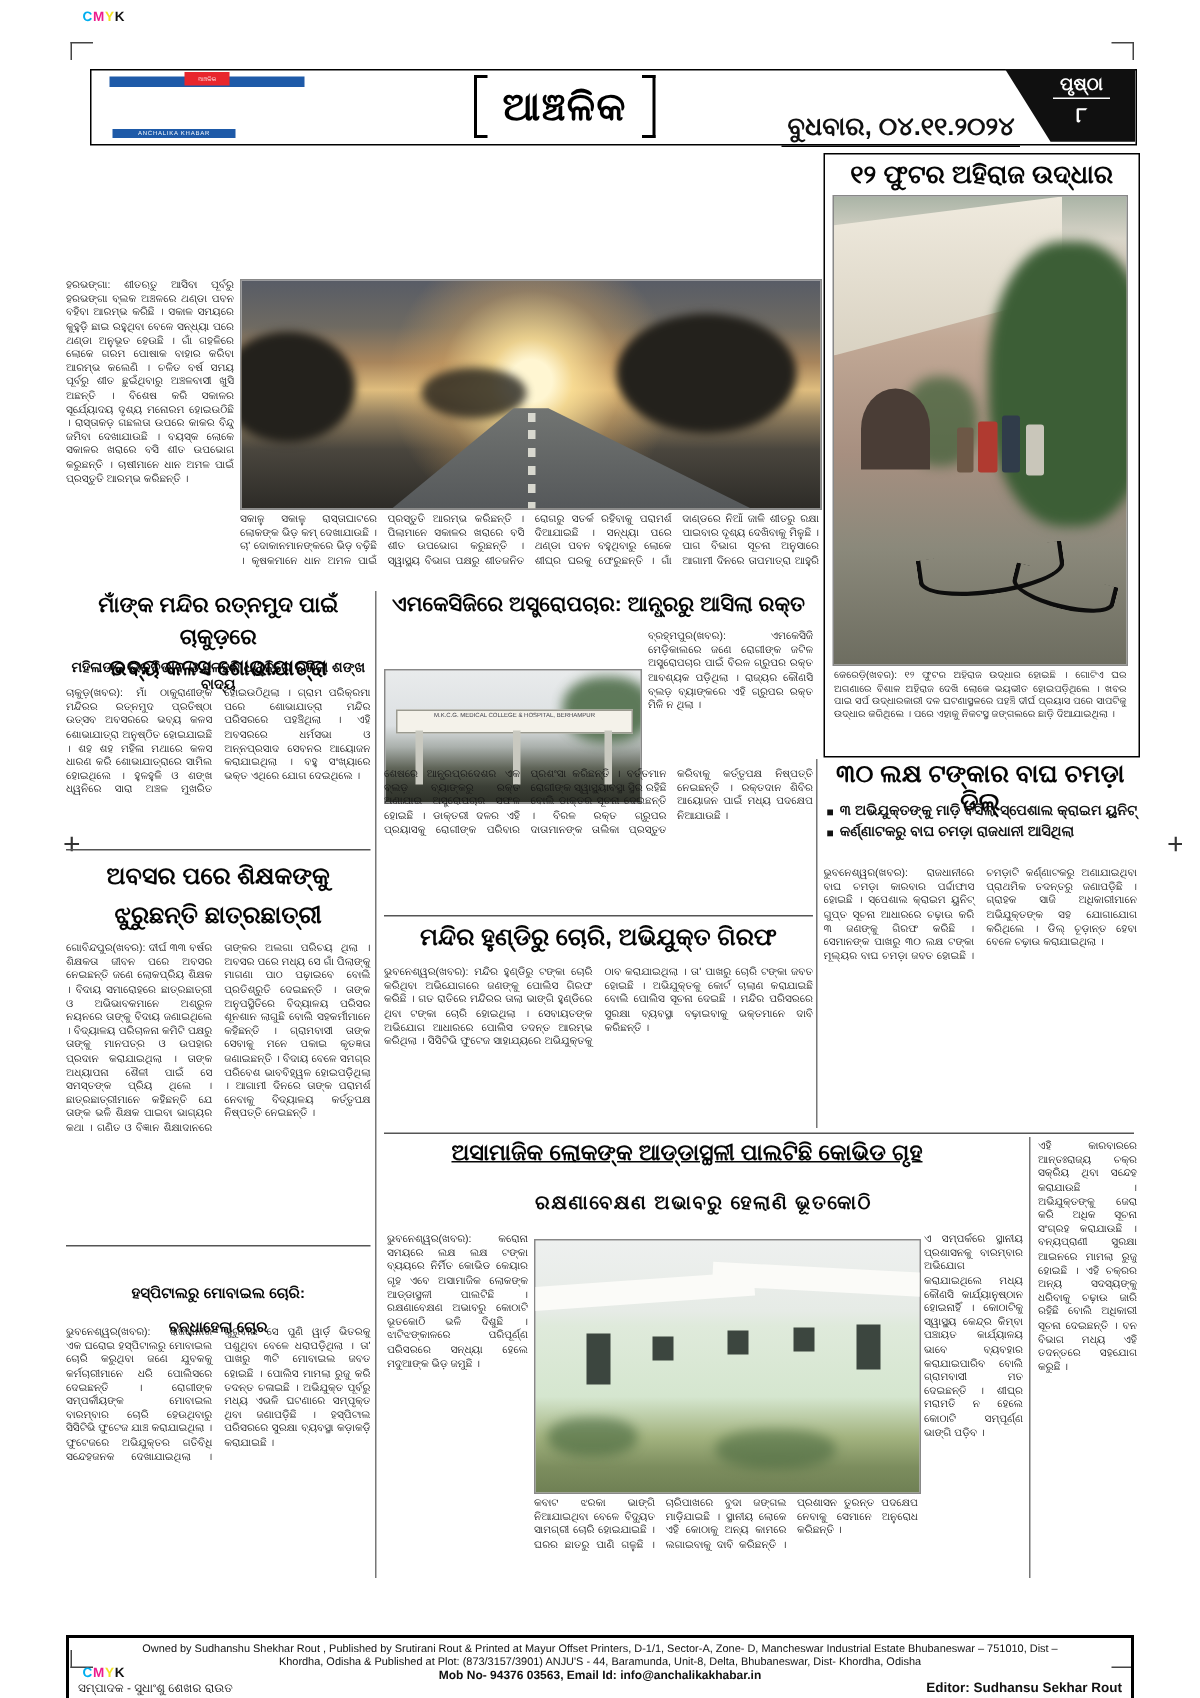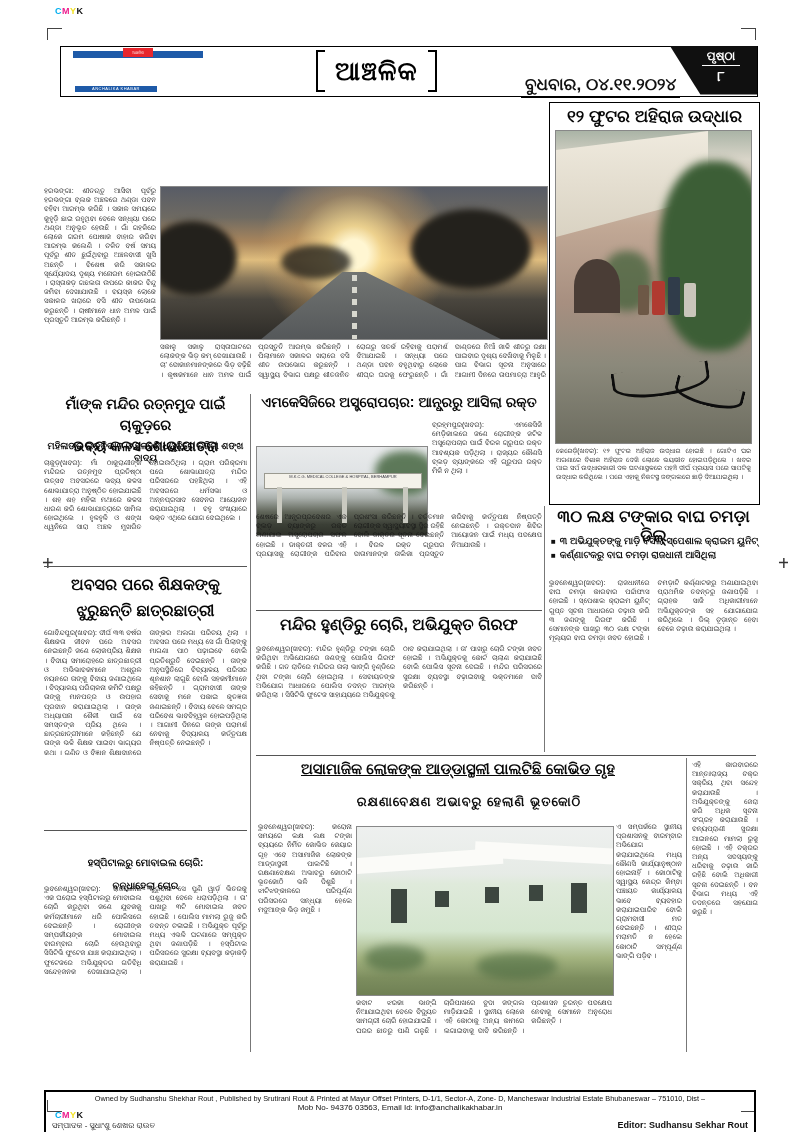--- a/index.html
+++ b/index.html
@@ -80,21 +80,21 @@
   .roof{position:absolute;background:#fbfbf8;}
   .win{position:absolute;background:#3c463f;}
   
   .subhead{font-weight:bold;text-align:center;color:#0a0a0a;}
   .bullet-row{display:flex;align-items:flex-start;font-weight:bold;font-size:9.5px;line-height:13px;}
   .bullet-sq{font-size:8px;margin:1px 4px 0 2px;}
   #snake-box{left:549px;top:102px;width:209px;height:401px;border:1.5px solid #000;background:#fff;}
   
   #footer-box{left:44px;top:1090px;width:712px;height:44px;border:2.5px solid #000;
     box-sizing:border-box;padding:2px 12px;font-size:7.3px;line-height:9px;text-align:center;position:absolute;}
-  #footer-line3{font-weight:normal;font-size:8px;}
+  #footer-line3{font-weight:bold;font-size:8px;}
   #footer-editor-en{position:absolute;right:6px;bottom:2px;font-weight:bold;font-size:9px;}
   #footer-editor-od{position:absolute;left:6px;bottom:2px;font-size:8px;}
 </style>
 </head>
 <body>
 
 <div id="page">
 
   <div class="abs cmyk" style="left:55px;top:6px;">
     <span class="c">C</span><span class="m">M</span><span class="y">Y</span><span class="k">K</span>
@@ -226,18 +226,19 @@
     <div class="win" style="left:172px;top:58px;width:14px;height:16px;"></div>
     <div class="win" style="left:214px;top:56px;width:16px;height:30px;"></div>
     <div class="foliage" style="left:8px;top:118px;width:60px;height:26px;opacity:.55;"></div>
     <div class="foliage" style="left:120px;top:126px;width:80px;height:26px;opacity:.5;"></div>
   </div>
   <div class="abs body-text cols3" style="left:356px;top:998px;width:256px;height:54px;">କବାଟ ଝରକା ଭାଙ୍ଗି ନିଆଯାଇଥିବା ବେଳେ ବିଦ୍ୟୁତ ସାମଗ୍ରୀ ଚୋରି ହୋଇଯାଇଛି । ଘରର ଛାତରୁ ପାଣି ଗଳୁଛି । ଚାରିପାଖରେ ବୁଦା ଜଙ୍ଗଲ ମାଡ଼ିଯାଇଛି । ସ୍ଥାନୀୟ ଲୋକେ ଏହି କୋଠାକୁ ଅନ୍ୟ କାମରେ ଲଗାଇବାକୁ ଦାବି କରିଛନ୍ତି । ପ୍ରଶାସନ ତୁରନ୍ତ ପଦକ୍ଷେପ ନେବାକୁ ସେମାନେ ଅନୁରୋଧ କରିଛନ୍ତି ।</div>
   <div class="abs body-text" style="left:616px;top:822px;width:66px;height:230px;">ଏ ସମ୍ପର୍କରେ ସ୍ଥାନୀୟ ପ୍ରଶାସନକୁ ବାରମ୍ବାର ଅଭିଯୋଗ କରାଯାଇଥିଲେ ମଧ୍ୟ କୌଣସି କାର୍ଯ୍ୟାନୁଷ୍ଠାନ ହୋଇନାହିଁ । କୋଠାଟିକୁ ସ୍ୱାସ୍ଥ୍ୟ କେନ୍ଦ୍ର କିମ୍ବା ପଞ୍ଚାୟତ କାର୍ଯ୍ୟାଳୟ ଭାବେ ବ୍ୟବହାର କରାଯାଇପାରିବ ବୋଲି ଗ୍ରାମବାସୀ ମତ ଦେଇଛନ୍ତି । ଶୀଘ୍ର ମରାମତି ନ ହେଲେ କୋଠାଟି ସମ୍ପୂର୍ଣ୍ଣ ଭାଙ୍ଗି ପଡ଼ିବ ।</div>
 
   <div id="footer-box">
     <div>Owned by Sudhanshu Shekhar Rout , Published by  Srutirani Rout &amp; Printed at Mayur Offset Printers,  D-1/1, Sector-A, Zone- D, Mancheswar Industrial Estate Bhubaneswar – 751010, Dist –</div>
+    <div>Khordha, Odisha  &amp; Published at Plot: (873/3157/3901)  ANJU'S - 44, Baramunda, Unit-8, Delta, Bhubaneswar, Dist- Khordha, Odisha</div>
     <div id="footer-line3">Mob No- 94376 03563,  Email Id: info@anchalikakhabar.in</div>
     <div id="footer-editor-od">ସମ୍ପାଦକ - ସୁଧାଂଶୁ ଶେଖର ରାଉତ</div>
     <div id="footer-editor-en">Editor: Sudhansu Sekhar Rout</div>
   </div>
 
 </div>
 
 </body></html>

